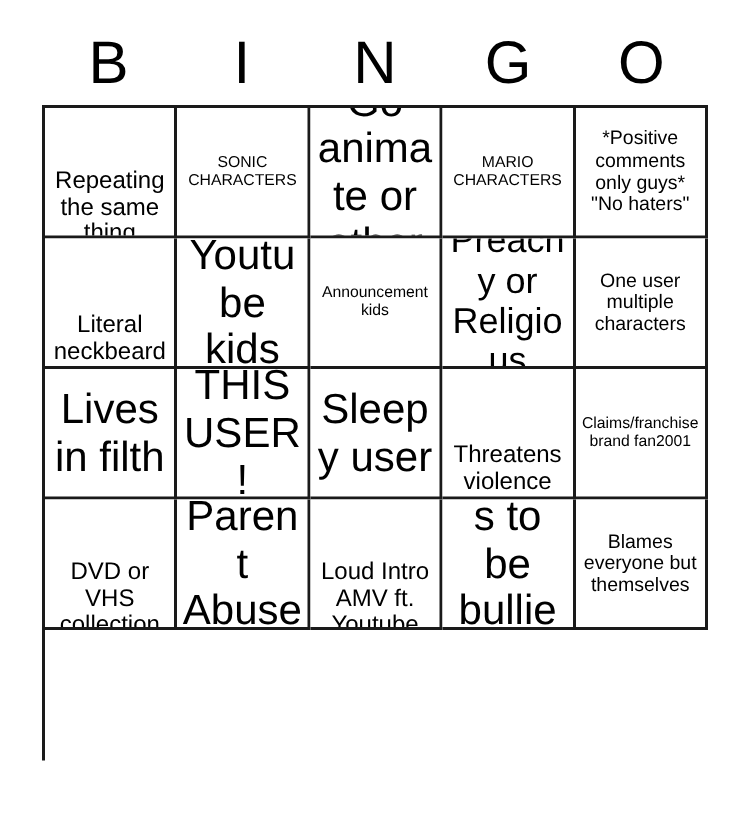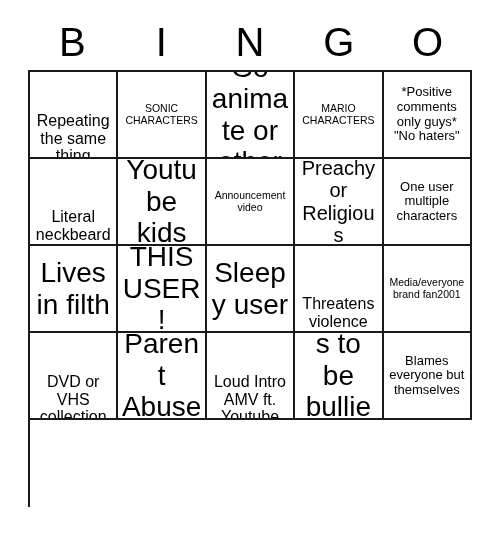--- a/index.html
+++ b/index.html
@@ -64,21 +64,21 @@
   }
   .cell-text {
     display: block;
     width: 100%;
     line-height: 1.12;
     word-wrap: break-word;
   }
 
   
   .sz-xl  { font-size: 28px; }
-  .sz-lg  { font-size: 20px; }
+  .sz-lg  { font-size: 24px; }
   .sz-md  { font-size: 16px; margin-top: 48px; }
   .sz-sm  { font-size: 13px; }
   .sz-xs  { font-size: 10.5px; }
 </style>
 </head>
 <body>
 
 <div id="bingo-card">
 
   <div class="header-row">
@@ -107,21 +107,21 @@
         <span class="cell-text sz-sm">*Positive comments only guys* "No haters"</span>
       </div>
 
     <div class="cell">
         <span class="cell-text sz-md">Literal neckbeard</span>
       </div>
     <div class="cell">
         <span class="cell-text sz-xl">Youtube kids</span>
       </div>
     <div class="cell">
-        <span class="cell-text sz-xs">Announcement video</span>
+        <span class="cell-text sz-xs">Announcement kids</span>
       </div>
     <div class="cell">
         <span class="cell-text sz-lg">Preachy or Religious</span>
       </div>
 
     <div class="cell">
         <span class="cell-text sz-sm">One user multiple characters</span>
       </div>
     <div class="cell">
         <span class="cell-text sz-xl">Lives in filth</span>
@@ -130,21 +130,21 @@
         <span class="cell-text sz-xl">THIS USER!</span>
       </div>
     <div class="cell">
         <span class="cell-text sz-xl">Sleepy user</span>
       </div>
 
     <div class="cell">
         <span class="cell-text sz-md">Threatens violence</span>
       </div>
     <div class="cell">
-        <span class="cell-text sz-xs">Media/everyone brand fan2001</span>
+        <span class="cell-text sz-xs">Claims/franchise brand fan2001</span>
       </div>
     <div class="cell">
         <span class="cell-text sz-md">DVD or VHS collection</span>
       </div>
     <div class="cell">
         <span class="cell-text sz-xl">Parent Abuse</span>
       </div>
 
     <div class="cell">
         <span class="cell-text sz-md">Loud Intro AMV ft. Youtube</span>

